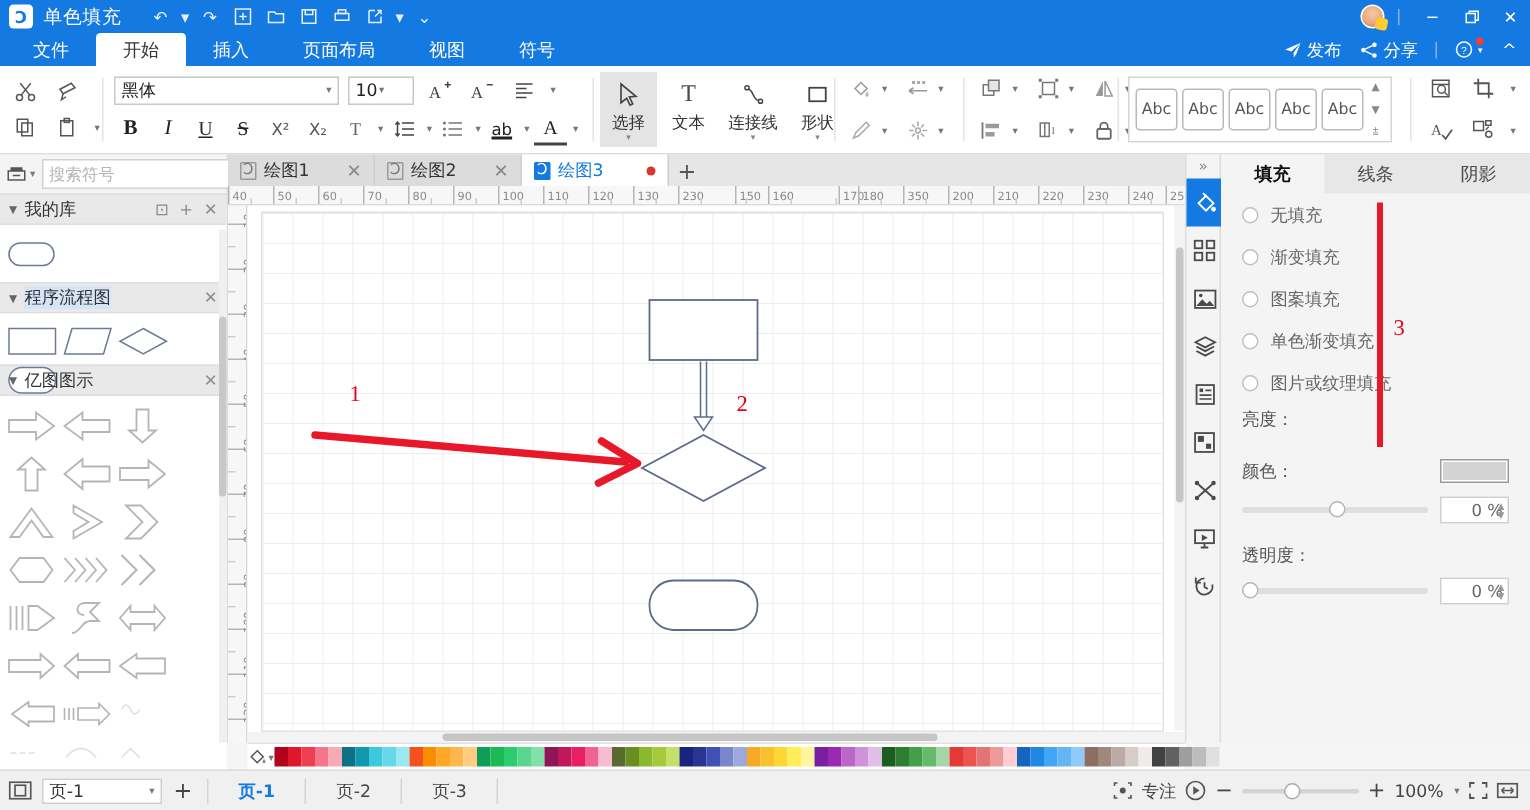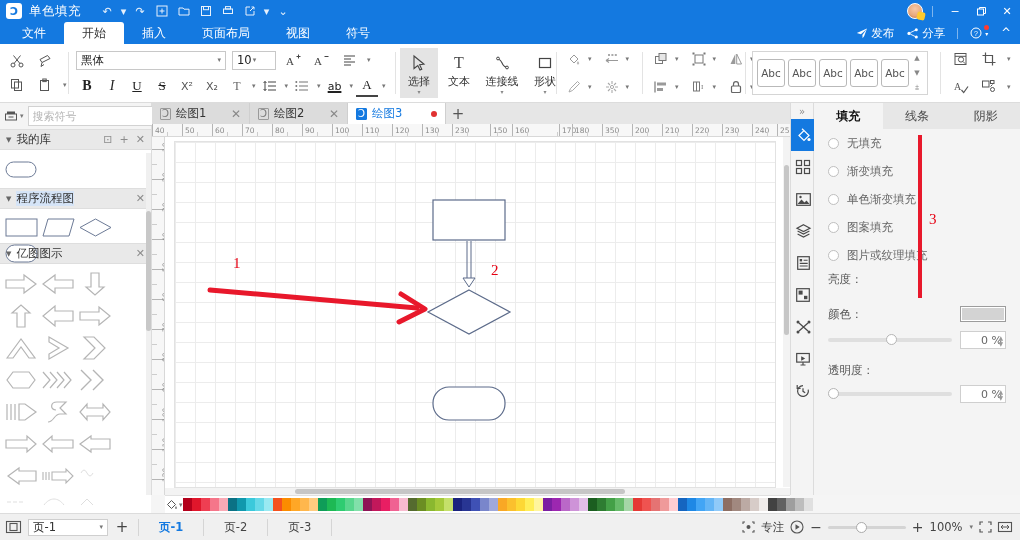--- a/index.html
+++ b/index.html
@@ -995,25 +995,25 @@
       <div class="radio-row">
         <span class="radio"></span>
         <span>无填充</span>
       </div>
       <div class="radio-row">
         <span class="radio"></span>
         <span>渐变填充</span>
       </div>
       <div class="radio-row">
         <span class="radio"></span>
-        <span>单色渐变填充</span>
+        <span>图案填充</span>
       </div>
       <div class="radio-row">
         <span class="radio"></span>
-        <span>图案填充</span>
+        <span>单色渐变填充</span>
       </div>
       <div class="radio-row">
         <span class="radio"></span>
         <span>图片或纹理填充</span>
       </div>
 
       <div style="position:absolute;left:104px;top:6px;width:4px;height:163px;background:#e8182b"></div>
       <div class="anno" style="left:115px;top:82px">3</div>
     </div>
 

